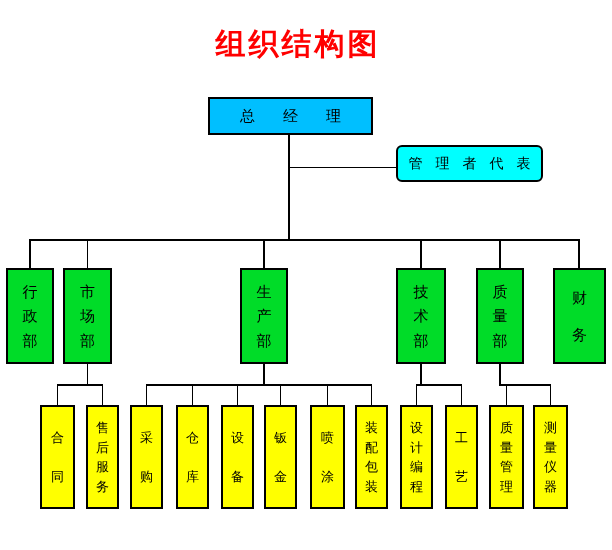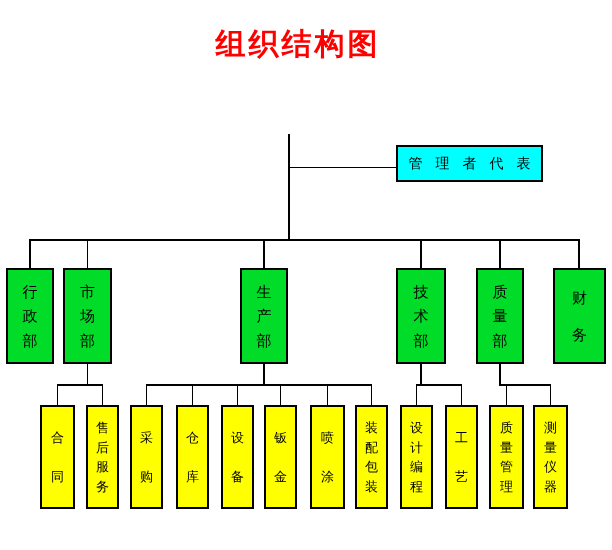--- a/index.html
+++ b/index.html
@@ -44,20 +44,21 @@
     text-indent: 28px;
     white-space: nowrap;
   }
   .box-rep {
     left: 396px; top: 145px; width: 147px; height: 37px;
     background: #00FFFF;
     font-size: 14px;
     letter-spacing: 13px;
     text-indent: 13px;
     white-space: nowrap;
+    border-radius: 6px;
   }
   .box-dept {
     top: 268px; height: 96px;
     background: #00DC28;
     font-size: 15px;
   }
   .box-sec {
     top: 405px; height: 104px;
     background: #FFFF00;
     font-size: 13px;
@@ -78,20 +79,21 @@
   .h { height: 1.5px; }
   .v { width: 1.5px; }
 </style>
 </head>
 <body>
 
 <div id="canvas">
 
   <div class="title">组织结构图</div>
 
+  <div class="box box-exec">总经理</div>
   <div class="box box-rep">管理者代表</div>
 
   <div class="box box-dept" style="left:6px;   width:48px;">
       <span class="vlabel">
         <span>行</span>
         <span>政</span>
         <span>部</span>
       </span>
     </div>
   <div class="box box-dept" style="left:63px;  width:49px;">

